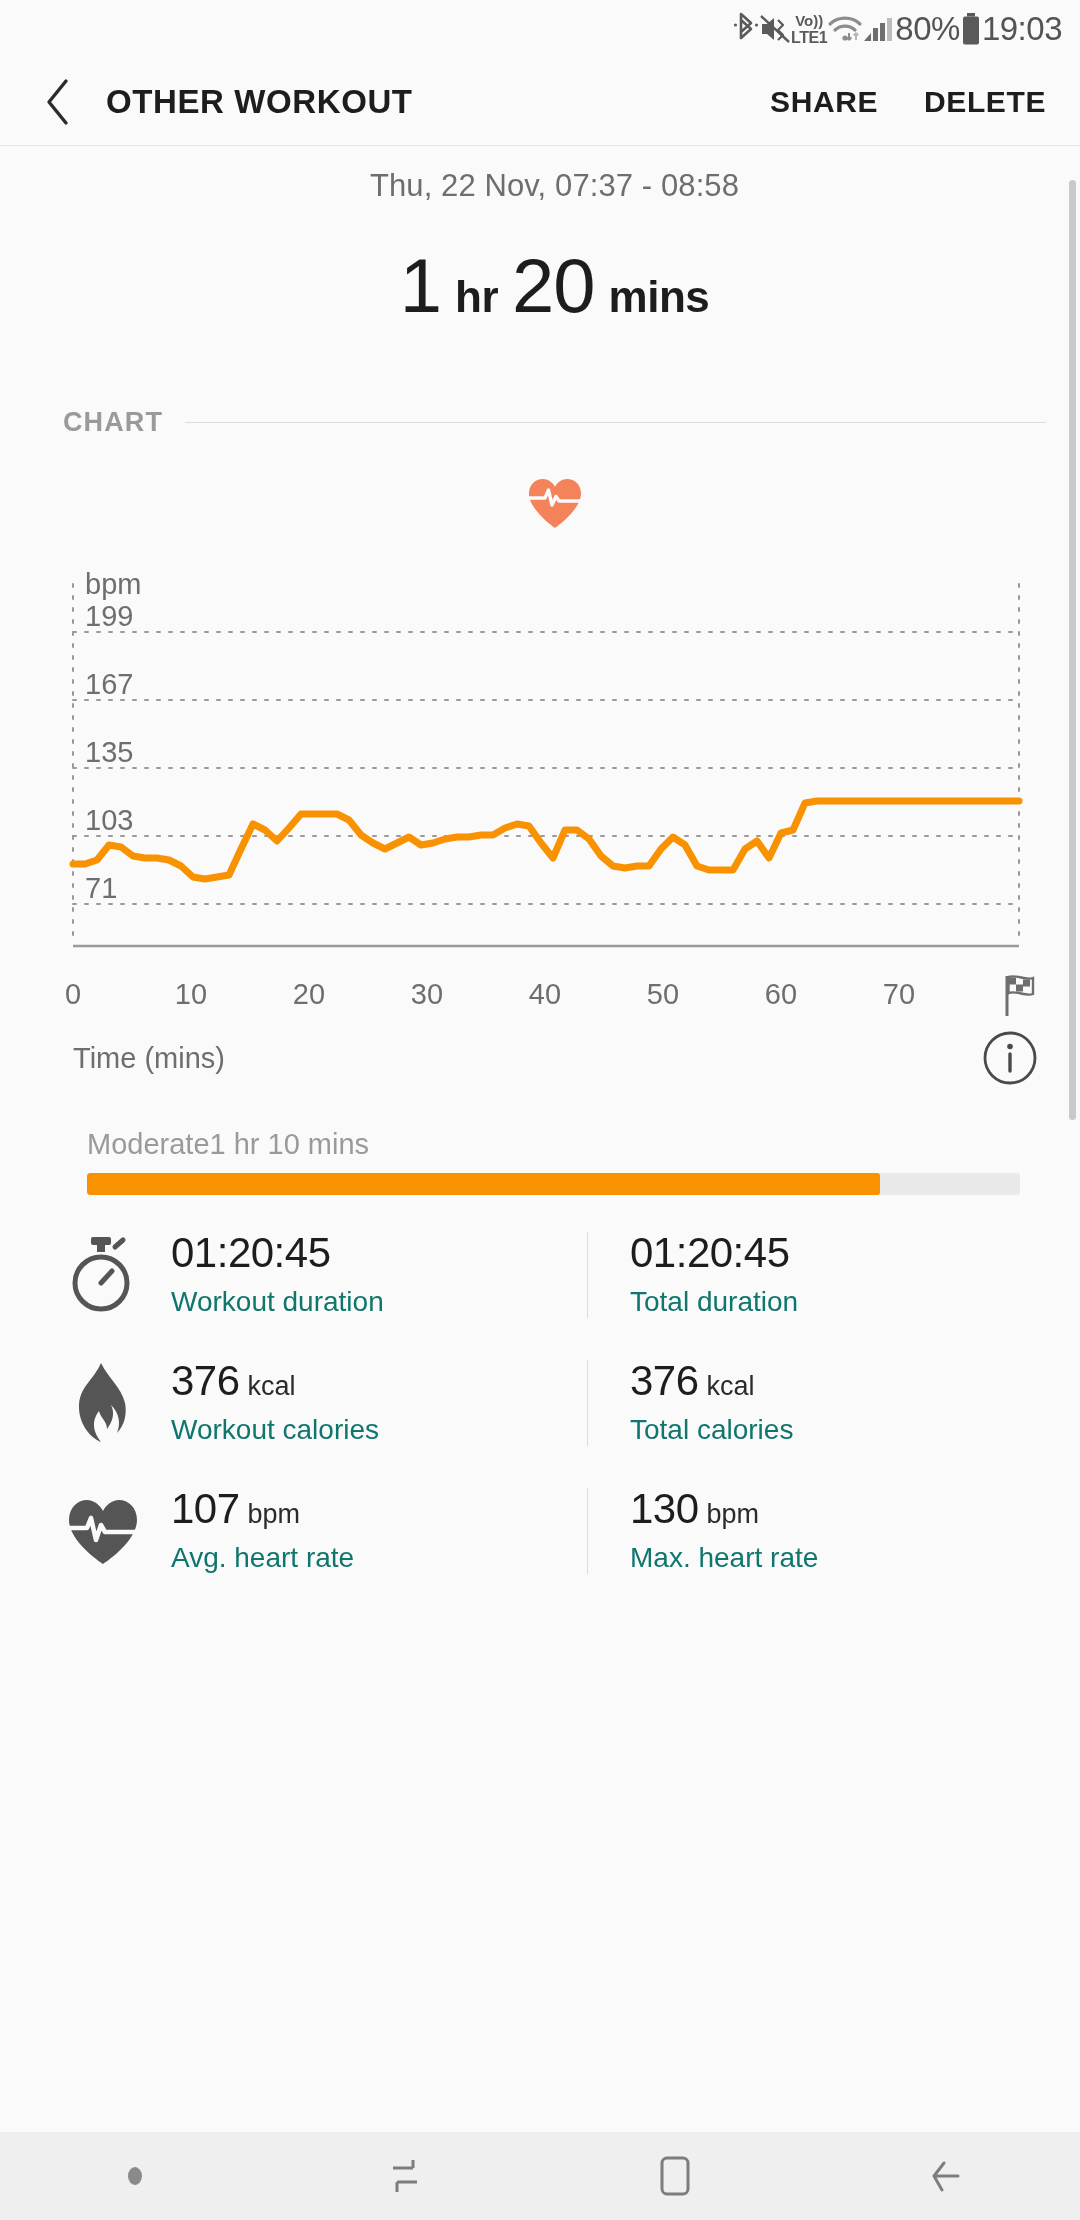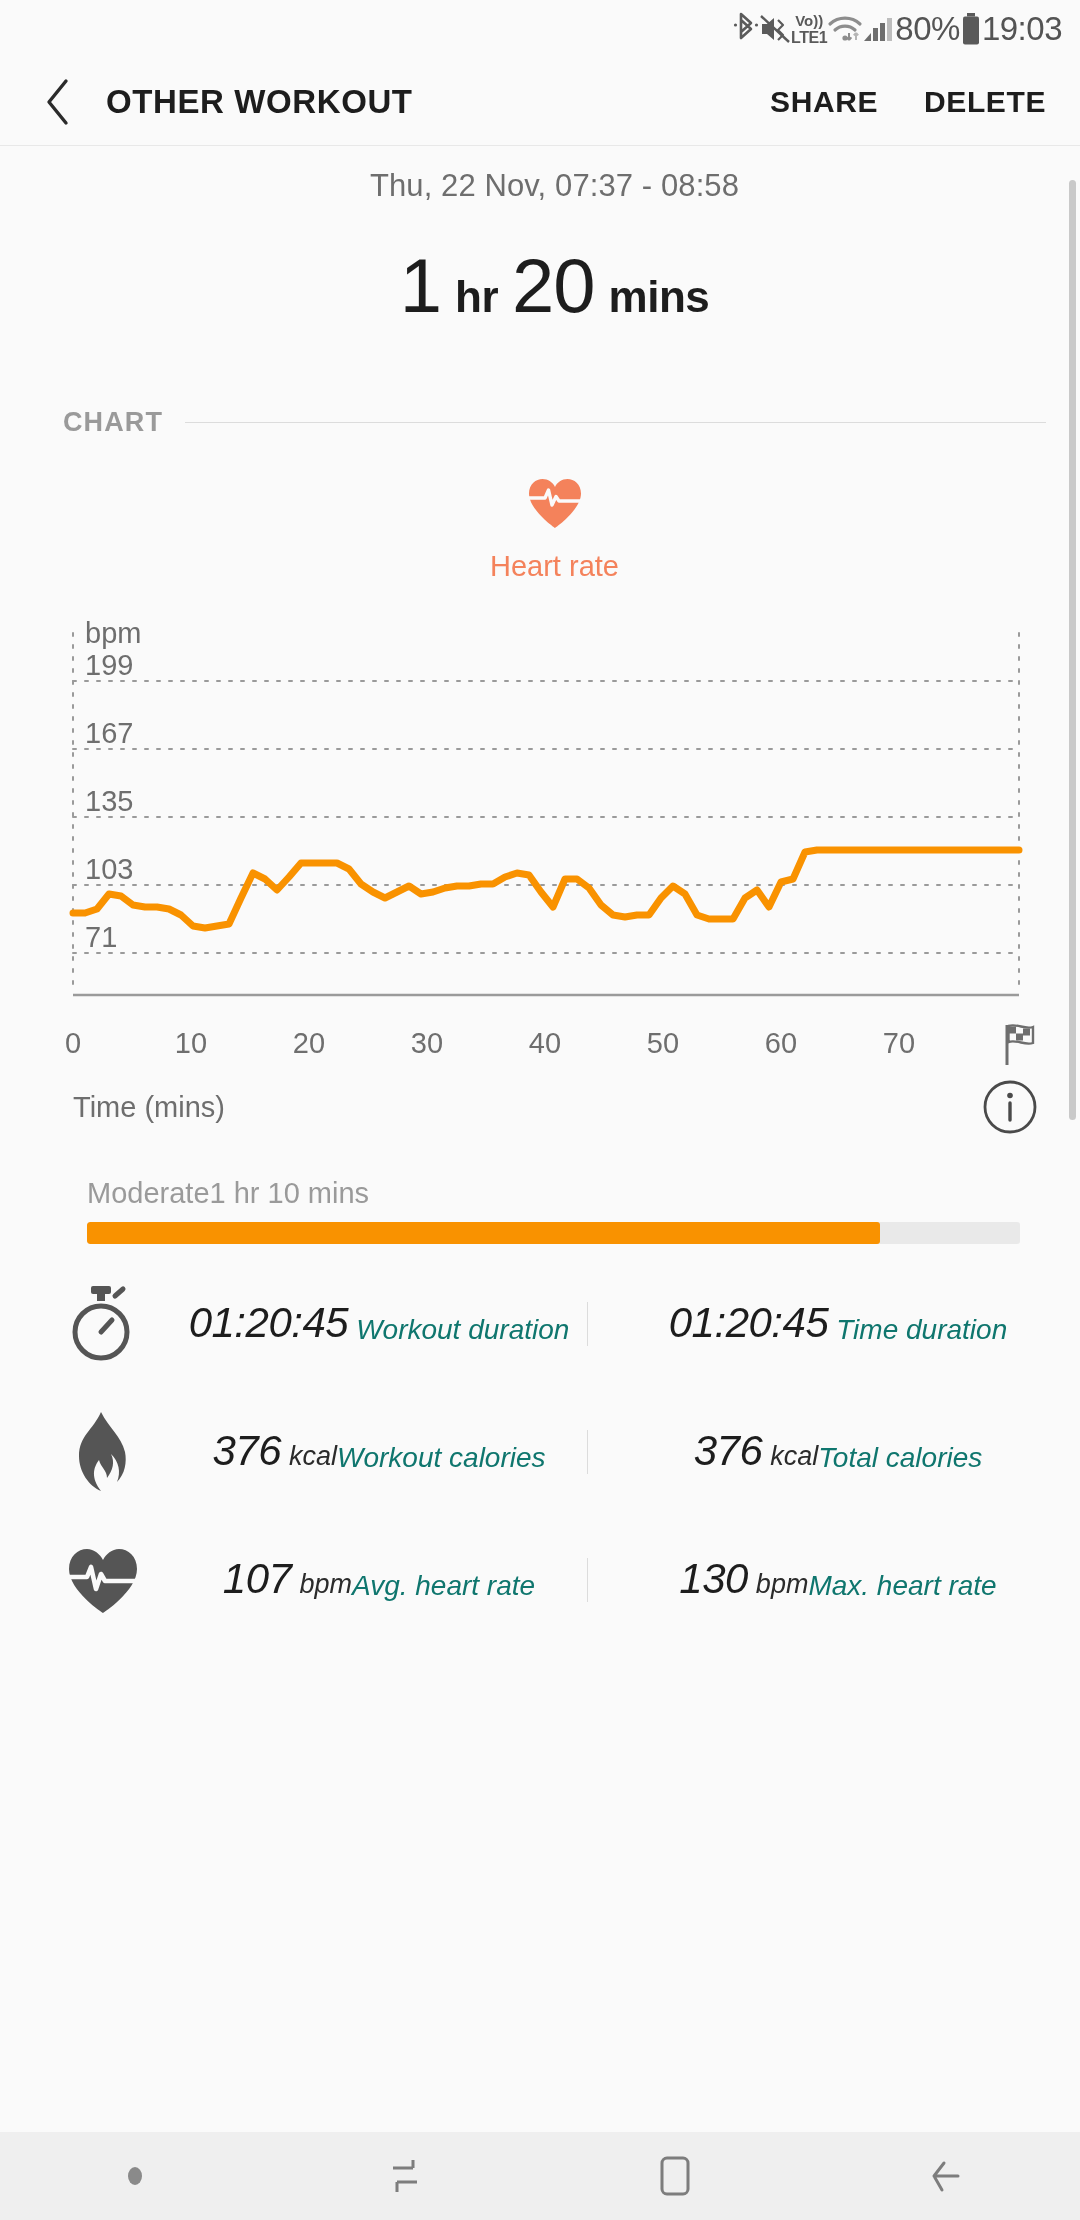--- a/index.html
+++ b/index.html
@@ -93,21 +93,21 @@
   }
   .zone-fill{ height:100%; background:#f99200; border-radius:3px; }
 
   
   .details{ margin-top:16px; }
   .detail-row{
     display:flex; align-items:center; padding:0 34px; height:128px;
   }
   .detail-icon{ width:108px; display:flex; align-items:center; justify-content:flex-start; }
   .detail-cells{ flex:1; display:flex; align-items:stretch; }
-  .detail-cell{ flex:1; display:flex; flex-direction:row; justify-content:center;font-style:italic; }
+  .detail-cell{ flex:1; display:flex; flex-direction:column; justify-content:flex-start; }
   .detail-cell.right{ padding-left:42px; border-left:1px solid #dcdcdc; }
   .dc-value{ font-size:0; color:#1d1d1d; line-height:1; }
   .dc-num{ font-size:42px; font-weight:400; letter-spacing:-0.5px; }
   .dc-unit{ font-size:27px; font-weight:400; margin-left:8px; color:#2b2b2b; }
   .dc-label{ font-size:28px; color:#0f766e; margin-top:12px; }
 
   
   .navbar{
     position:absolute; left:0; bottom:0; width:1080px; height:88px;
     background:#efefef; display:flex; align-items:center;
@@ -194,21 +194,20 @@
   <div class="section-head">
     <div class="sh-label">CHART</div>
     <div class="sh-rule"></div>
   </div>
 
   <div class="hr-head">
     <svg width="58" height="54" viewBox="0 0 58 54">
       <path d="M29 52 C29 52 3 34 3 17.5 C3 8 10 3 16.5 3 C22 3 27 6.5 29 11 C31 6.5 36 3 41.5 3 C48 3 55 8 55 17.5 C55 34 29 52 29 52 Z" fill="#f4825b"></path>
       <path d="M3 22 H19 L22.5 14 L26 29 L30 20.5 L33 25 H55" fill="none" stroke="#fafafa" stroke-width="3.4" stroke-linejoin="round" stroke-linecap="round"></path>
     </svg>
-    <div class="hr-label">Heart rate</div>
   </div>
 
   <div class="chart-wrap">
     <svg class="chart-svg" viewBox="0 0 1020 400" preserveAspectRatio="none">
 
       <g stroke="#9a9a9a" stroke-width="2" stroke-dasharray="3,9" stroke-linecap="round">
         <line x1="14" y1="60" x2="960" y2="60"></line>
         <line x1="14" y1="128" x2="960" y2="128"></line>
         <line x1="14" y1="196" x2="960" y2="196"></line>
         <line x1="14" y1="264" x2="960" y2="264"></line>
@@ -293,21 +292,21 @@
         <div class="detail-cell">
           <div class="dc-value">
             <span class="dc-num">01:20:45</span><span class="dc-unit"></span>
           </div>
           <div class="dc-label">Workout duration</div>
         </div>
         <div class="detail-cell right">
           <div class="dc-value">
             <span class="dc-num">01:20:45</span><span class="dc-unit"></span>
           </div>
-          <div class="dc-label">Time duration</div>
+          <div class="dc-label">Total duration</div>
         </div>
       </div>
     </div>
 
     <div class="detail-row">
       <div class="detail-icon">
         <svg width="76" height="84" viewBox="0 0 76 84">
           <path d="M38 2 C30 20 16 26 16 46 C16 62 26 76 38 81 C28 68 30 58 36 50 C38 58 44 60 44 68 C50 60 52 52 48 44 C56 52 58 62 54 72 C62 64 64 52 62 42 C58 26 46 18 38 2 Z" fill="#555"></path>
         </svg>
       </div>

